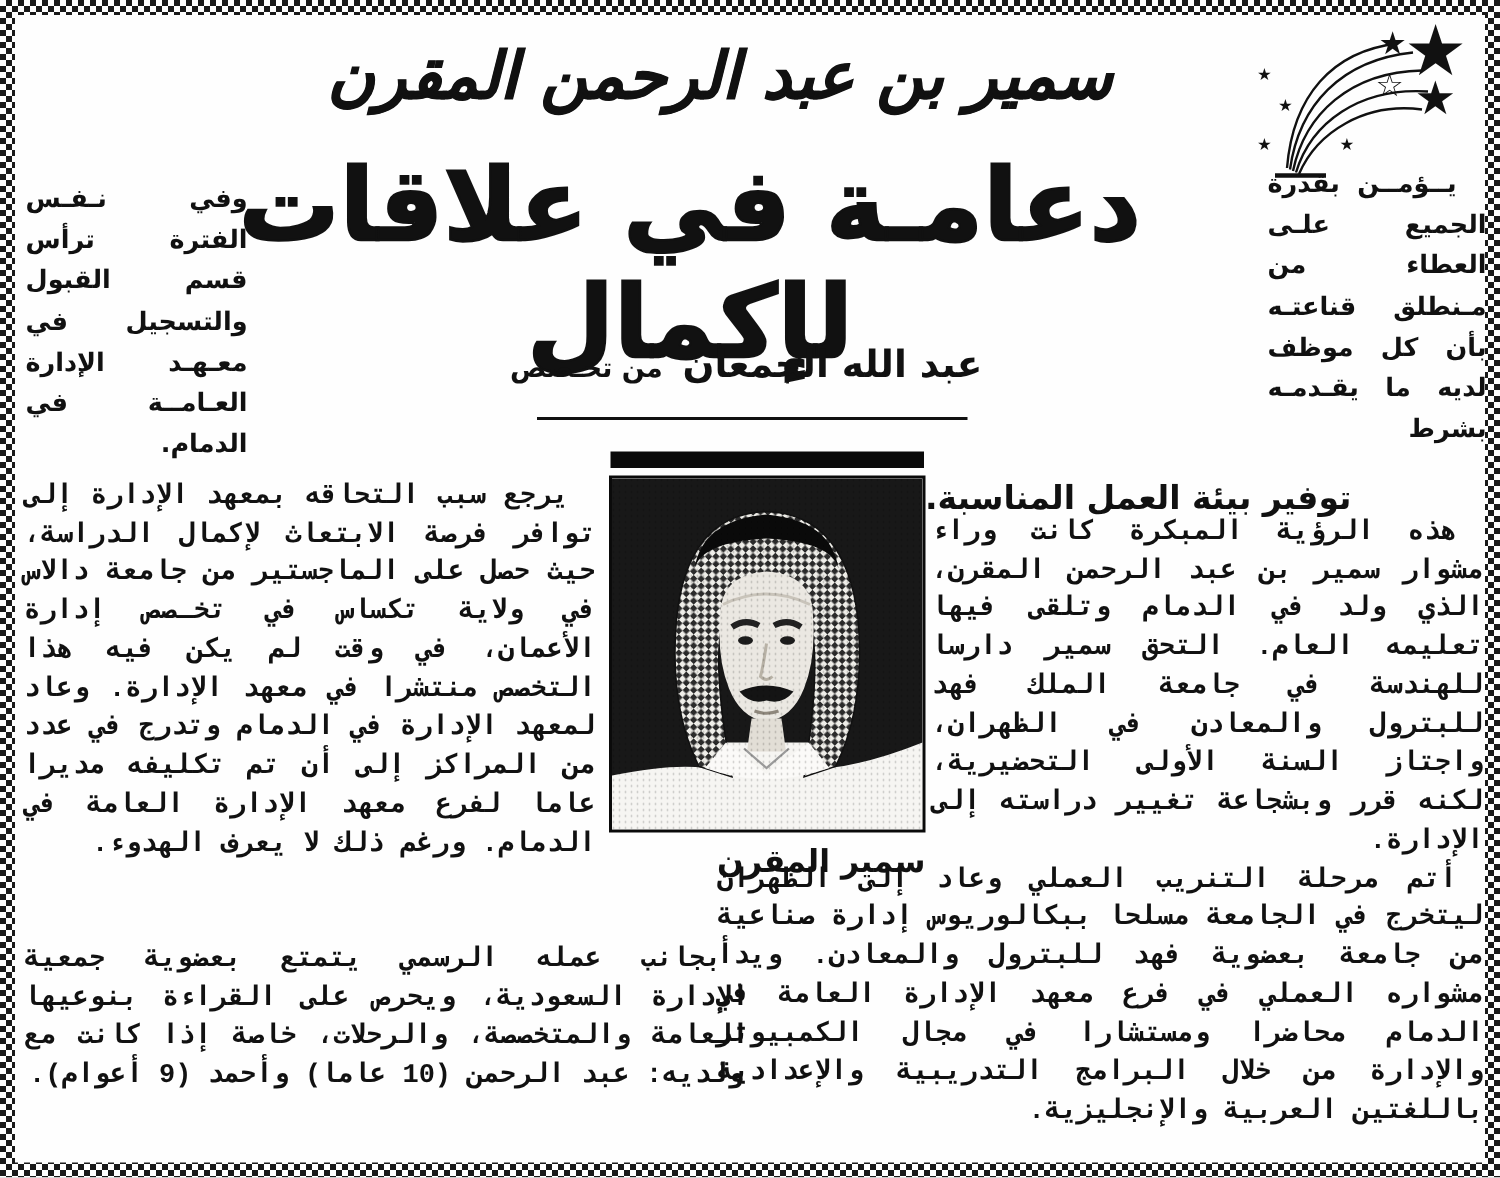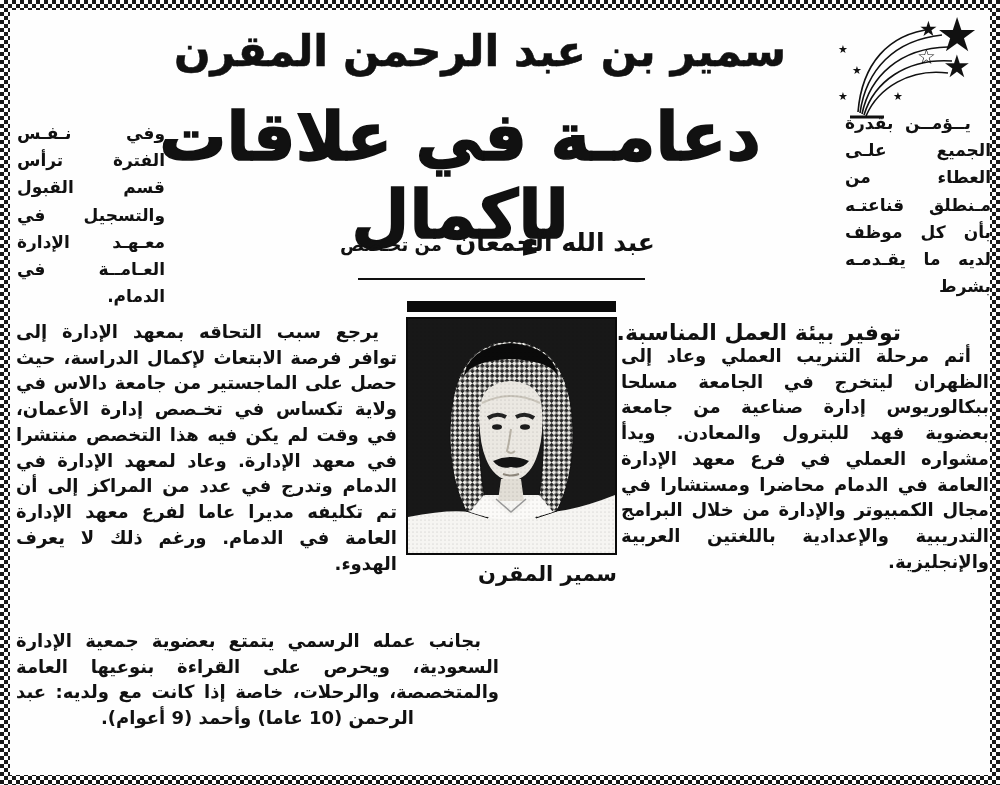--- a/index.html
+++ b/index.html
@@ -14,21 +14,21 @@
     background: conic-gradient(#1a1a1a 25%, #fff 0 50%, #1a1a1a 0 75%, #fff 0) 0 0/8px 8px;
   }
   .paper { position:absolute; inset:10px; background:#fefefe; }
 
   .abs { position:absolute; }
 
   
   .kicker {
     left:170px; top:26px; width:620px; margin:0;
     font-size:43px; font-weight:800; text-align:center;
-    direction:rtl; -webkit-text-stroke:0.6px #111;
+    direction:rtl;font-style:italic; -webkit-text-stroke:0.6px #111;
   }
   .headline {
     left:130px; top:98px; width:660px; margin:0;
     font-size:67px; font-weight:900; text-align:center;
     direction:rtl; -webkit-text-stroke:1.6px #111; letter-spacing:-1px;
   }
   .byline {
     left:310px; top:228px; width:375px; text-align:center; direction:rtl;
   }
   .byline-name { font-size:25px; font-weight:700; }
@@ -51,21 +51,21 @@
   
   .side {
     font-weight:700; text-align:justify; direction:rtl; line-height:1.6;
   }
   .left-sidebar  { left:17px;  top:120px; width:148px; font-size:17px; }
   .right-sidebar { left:845px; top:110px; width:146px; font-size:17px; text-indent:20px; }
 
   
   .copy { font-size:18px; font-weight:700; line-height:1.43; text-align:justify; direction:rtl; }
   .copy p { margin:0; }
-  .copy p.indent { text-indent:18px; }
+  .copy p.indent { text-indent:18px;font-family:Liberation Mono, monospace; }
 
   .right-lead { left:621px; top:317px; width:280px; font-size:22px; font-weight:700; direction:rtl; white-space:nowrap; }
   .right-article { left:478px; top:343px; width:511px; }
   .photo-spacer { float:left; width:143px; height:214px; }
   .left-article { left:16px; top:319px; width:381px; }
   .left-bottom  { left:16px; top:628px; width:483px; }
   .left-bottom p { text-align:justify; text-align-last:center; }
 
   
   .photo { left:406px; top:301px; width:211px; }
@@ -146,20 +146,21 @@
         <path d="M88,180 L103,193 L118,180" stroke="#9a9a9a" stroke-width="1.5" fill="none"></path>
         <rect width="207" height="234" fill="url(#dots)"></rect>
       </svg>
     </div>
     <figcaption>سمير المقرن</figcaption>
   </figure>
 
   <div class="abs right-lead copy">توفير بيئة العمل المناسبة.</div>
   <section class="abs right-article copy">
     <div class="photo-spacer"></div>
+    <p class="indent">هذه الرؤية المبكرة كانت وراء مشوار سمير بن عبد الرحمن المقرن، الذي ولد في الدمام وتلقى فيها تعليمه العام. التحق سمير دارسا للهندسة في جامعة الملك فهد للبترول والمعادن في الظهران، واجتاز السنة الأولى التحضيرية، لكنه قرر وبشجاعة تغيير دراسته إلى الإدارة.</p>
     <p class="indent">أتم مرحلة التنريب العملي وعاد إلى الظهران ليتخرج في الجامعة مسلحا ببكالوريوس إدارة صناعية من جامعة بعضوية فهد للبترول والمعادن. ويدأ مشواره العملي في فرع معهد الإدارة العامة في الدمام محاضرا ومستشارا في مجال الكمبيوتر والإدارة من خلال البرامج التدريبية والإعدادية باللغتين العربية والإنجليزية.</p>
   </section>
 
   <section class="abs left-article copy">
     <p class="indent">يرجع سبب التحاقه بمعهد الإدارة إلى توافر فرصة الابتعاث لإكمال الدراسة، حيث حصل على الماجستير من جامعة دالاس في ولاية تكساس في تخـصص إدارة الأعمان، في وقت لم يكن فيه هذا التخصص منتشرا في معهد الإدارة. وعاد لمعهد الإدارة في الدمام وتدرج في عدد من المراكز إلى أن تم تكليفه مديرا عاما لفرع معهد الإدارة العامة في الدمام. ورغم ذلك لا يعرف الهدوء.</p>
   </section>
   <section class="abs left-bottom copy">
     <p class="indent">بجانب عمله الرسمي يتمتع بعضوية جمعية الإدارة السعودية، ويحرص على القراءة بنوعيها العامة والمتخصصة، والرحلات، خاصة إذا كانت مع ولديه: عبد الرحمن (10 عاما) وأحمد (9 أعوام).</p>
   </section>
 </div>

